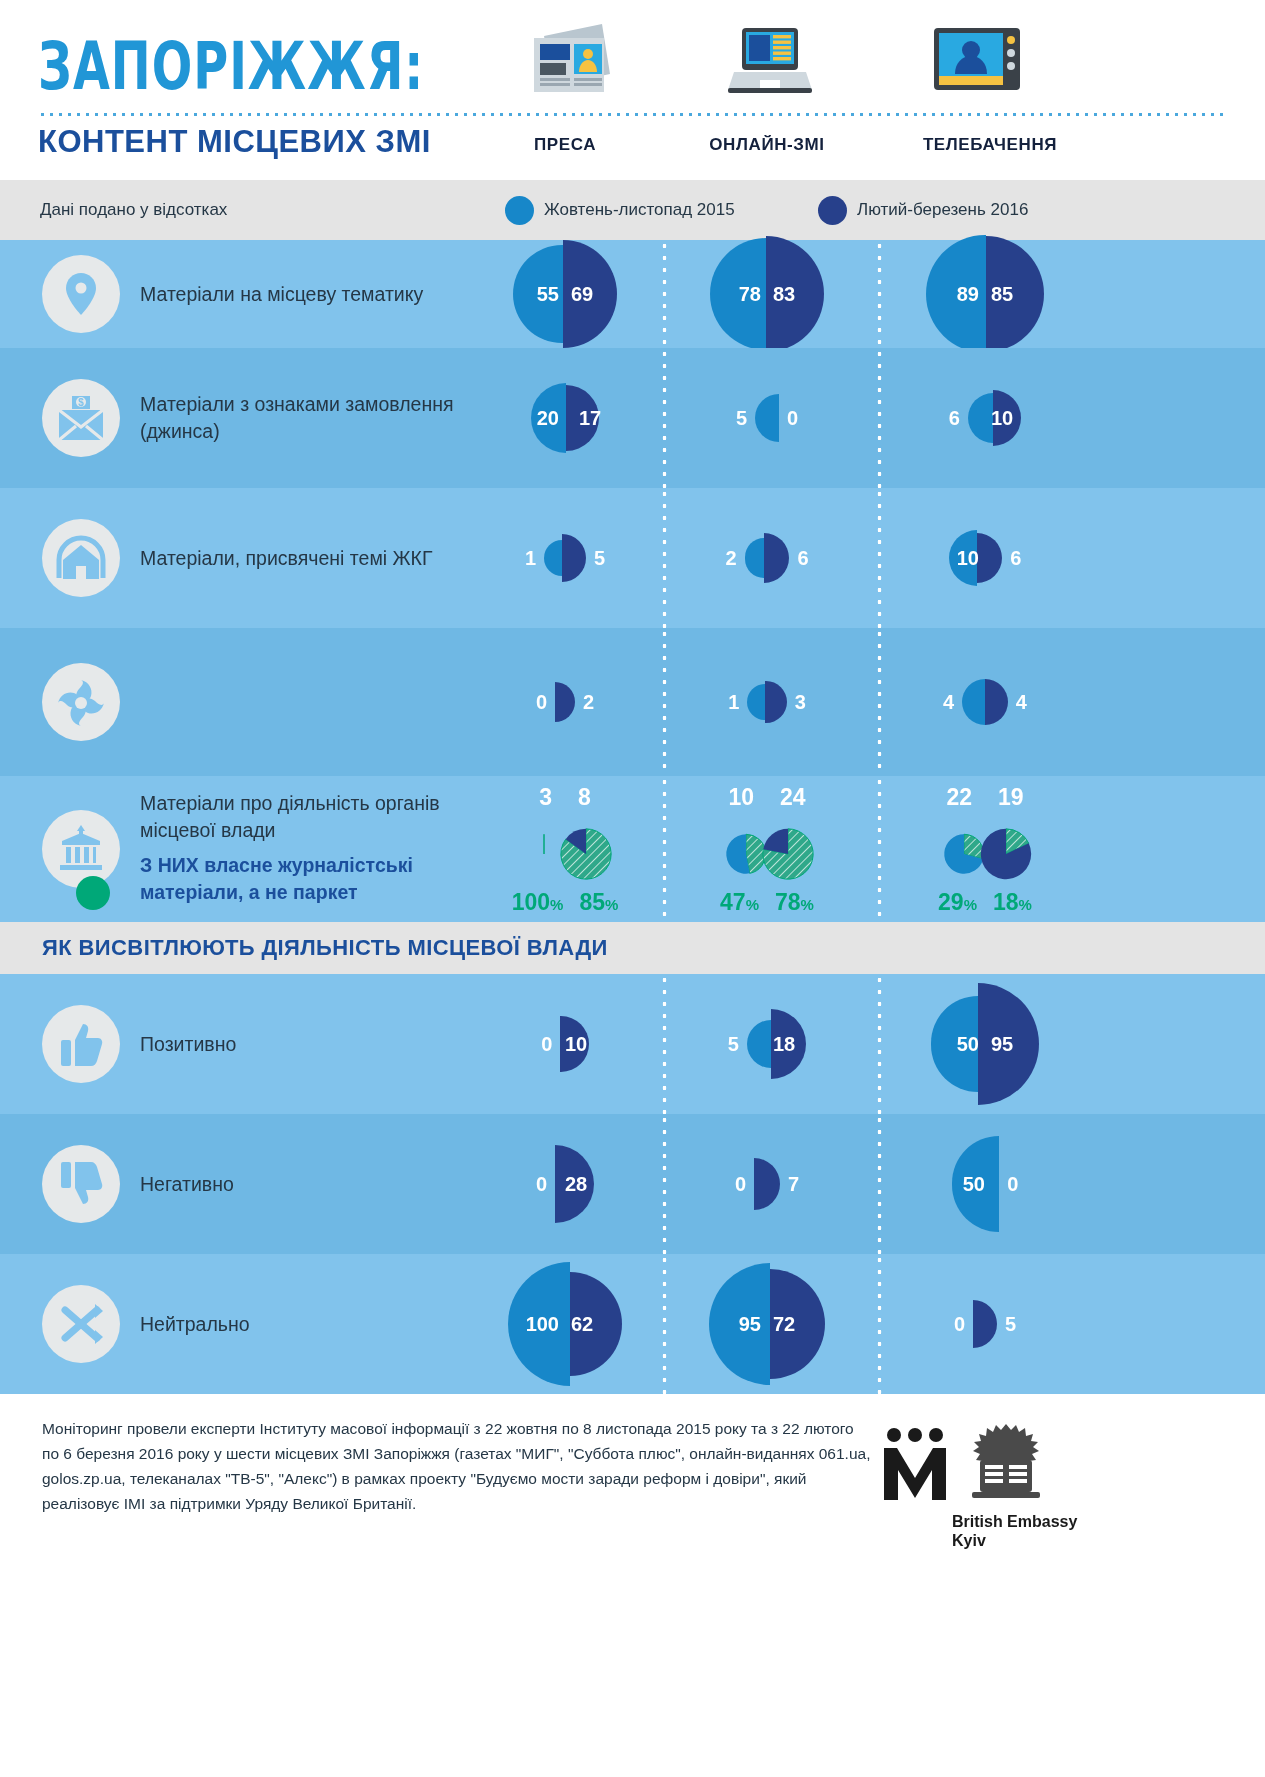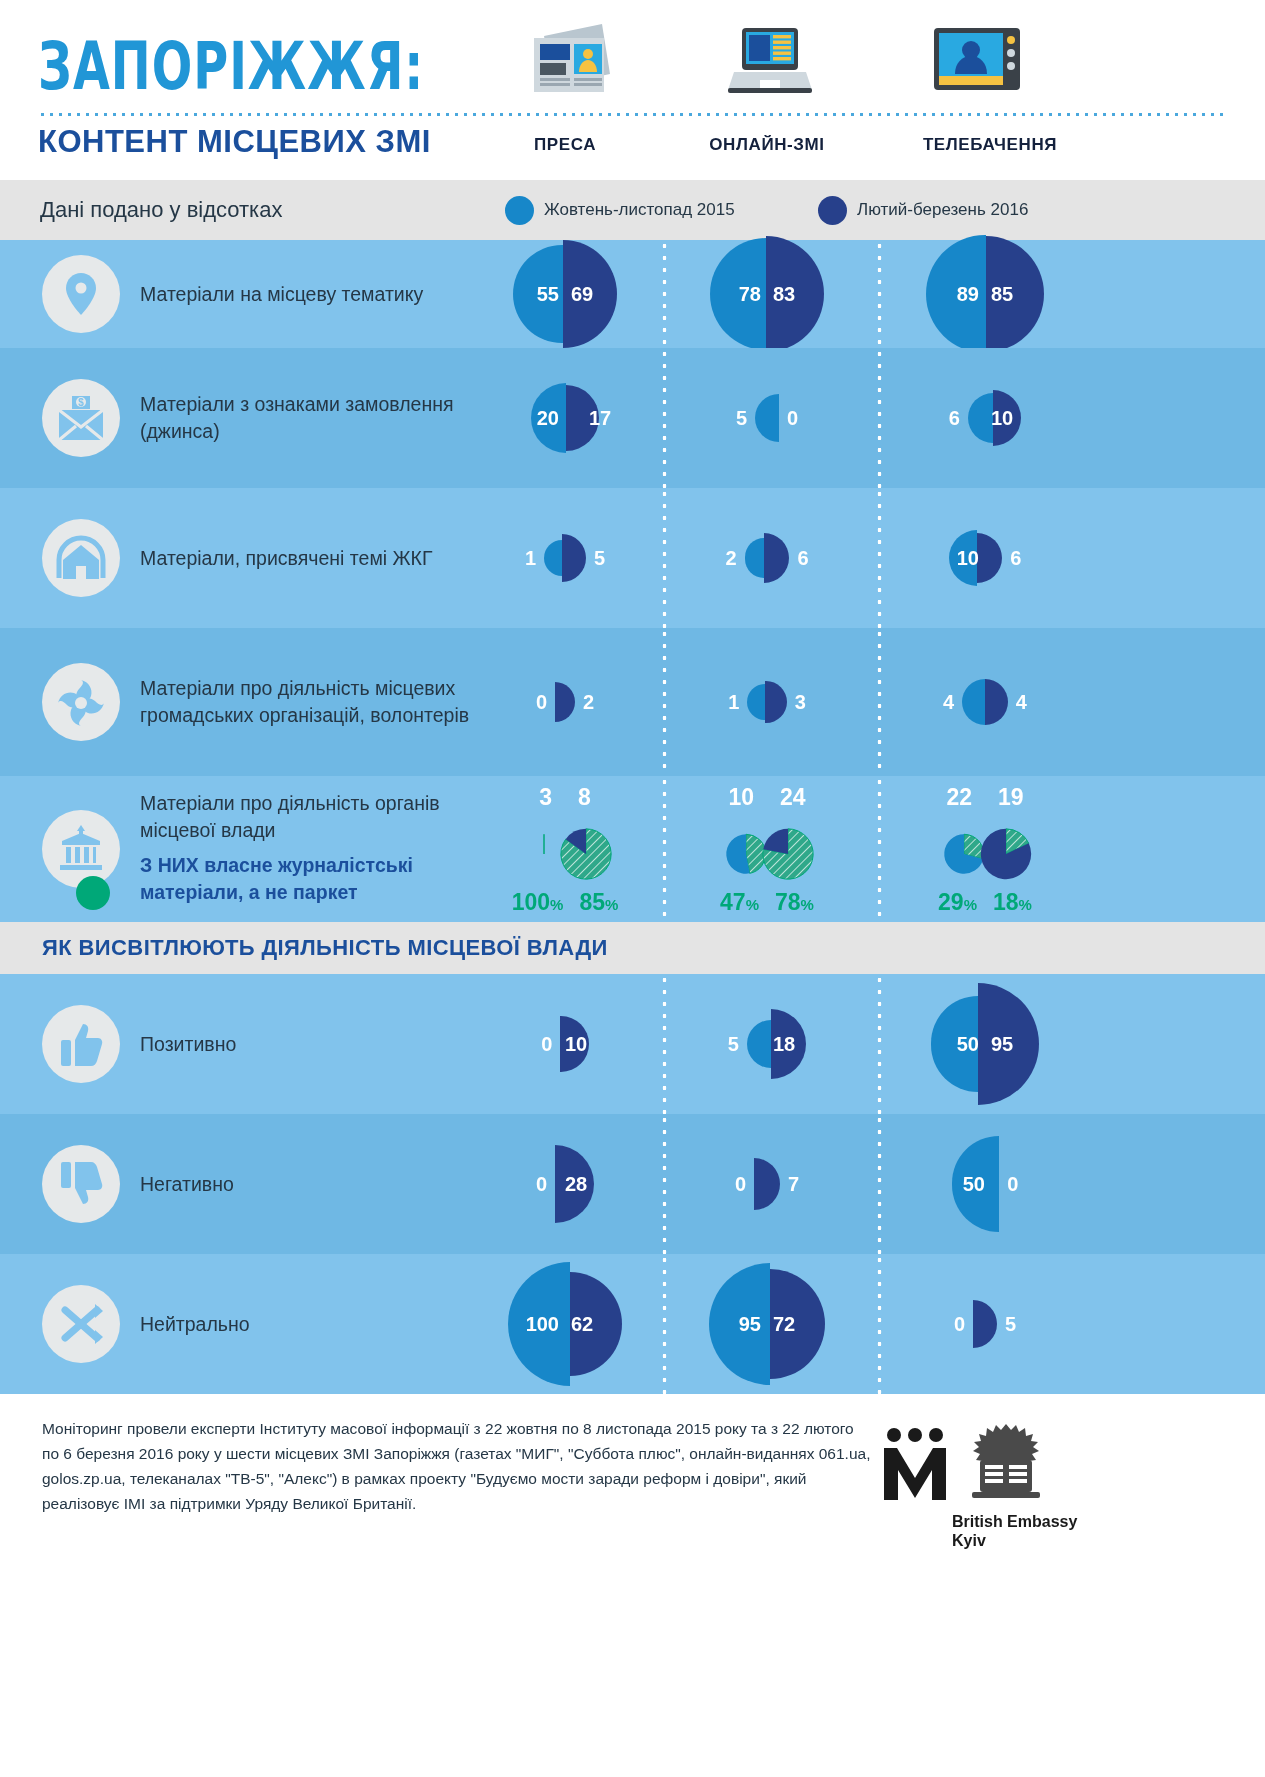--- a/index.html
+++ b/index.html
@@ -38,21 +38,21 @@
   .hicon{position:absolute;top:22px;}
   .hicon.c1{left:518px;}
   .hicon.c2{left:720px;}
   .hicon.c3{left:922px;}
 
   
   .legendbar{
     position:relative;height:60px;background:#e4e4e4;
     display:flex;align-items:center;
   }
-  .legend-note{position:absolute;left:40px;font-size:22px;color:#253746;}
+  .legend-note{position:absolute;left:40px;font-size:17px;color:#253746;}
   .legend-item{position:absolute;display:flex;align-items:center;gap:10px;font-size:17px;color:#253746;}
   .legend-item.l1{left:505px;}
   .legend-item.l2{left:818px;}
   .dot{width:29px;height:29px;border-radius:50%;display:block;}
 
   
   .row{position:relative;display:flex;align-items:center;}
   .row.odd{background:#81c3ec;}
   .row.even{background:#6fb8e4;}
 
@@ -238,21 +238,21 @@
             <path d="M5 48l17-14M49 48L32 34" fill="none" stroke="#e6e9ea" stroke-width="3.2"></path>
           </svg>
         </div>
         <div class="row-label">Матеріали з ознаками замовлення (джинса)</div>
         <div class="cells">
           <div class="cell k0">
             <div class="pair" style="min-height:77.82693235899588px;">
               <span class="halfL" style="width:34.91346617949794px;height:69.82693235899588px;"></span>
               <span class="halfR" style="width:33.203217565526536px;height:66.40643513105307px;"></span>
               <span class="num" style="right:50%;margin-right:6px;">20</span>
-              <span class="num" style="left:50%;margin-left:24px;">17</span>
+              <span class="num" style="left:50%;margin-left:14px;">17</span>
             </div>
           </div>
           <div class="cell k1">
             <div class="pair" style="min-height:55.91346617949794px;">
               <span class="num" style="position:static;margin-right:8px;color:#ffffff;">5</span>
               <span class="halfL" style="width:23.95673308974897px;height:47.91346617949794px;"></span>
               <span class="num" style="position:static;margin-left:8px;color:#ffffff;">0</span>
             </div>
           </div>
           <div class="cell k2">
@@ -311,21 +311,20 @@
           <svg width="54" height="52" viewBox="0 0 54 52">
             <g fill="#81c3ec">
               <path d="M27 4c8 2 12 9 10 16-2 6-9 8-13 5-3-3-2-9 1-12 3-3 6-7 2-9z"></path>
               <path d="M50 27c-2 8-9 12-16 10-6-2-8-9-5-13 3-3 9-2 12 1 3 3 7 6 9 2z"></path>
               <path d="M27 50c-8-2-12-9-10-16 2-6 9-8 13-5 3 3 2 9-1 12-3 3-6 7-2 9z"></path>
               <path d="M4 27c2-8 9-12 16-10 6 2 8 9 5 13-3 3-9 2-12-1-3-3-7-6-9-2z"></path>
             </g>
             <circle cx="27" cy="27" r="6" fill="#e6e9ea"></circle>
           </svg>
         </div>
-        <div class="row-label">Матеріали про діяльність місцевих громадських організацій, волонтерів</div>
         <div class="cells">
           <div class="cell k0">
             <div class="pair" style="min-height:47.85929291125633px;">
               <span class="num" style="position:static;margin-right:8px;color:#ffffff;">0</span>
               <span class="halfR" style="width:19.929646455628166px;height:39.85929291125633px;"></span>
               <span class="num" style="position:static;margin-left:8px;color:#ffffff;">2</span>
             </div>
           </div>
           <div class="cell k1">
             <div class="pair" style="min-height:50.974097914175px;">

